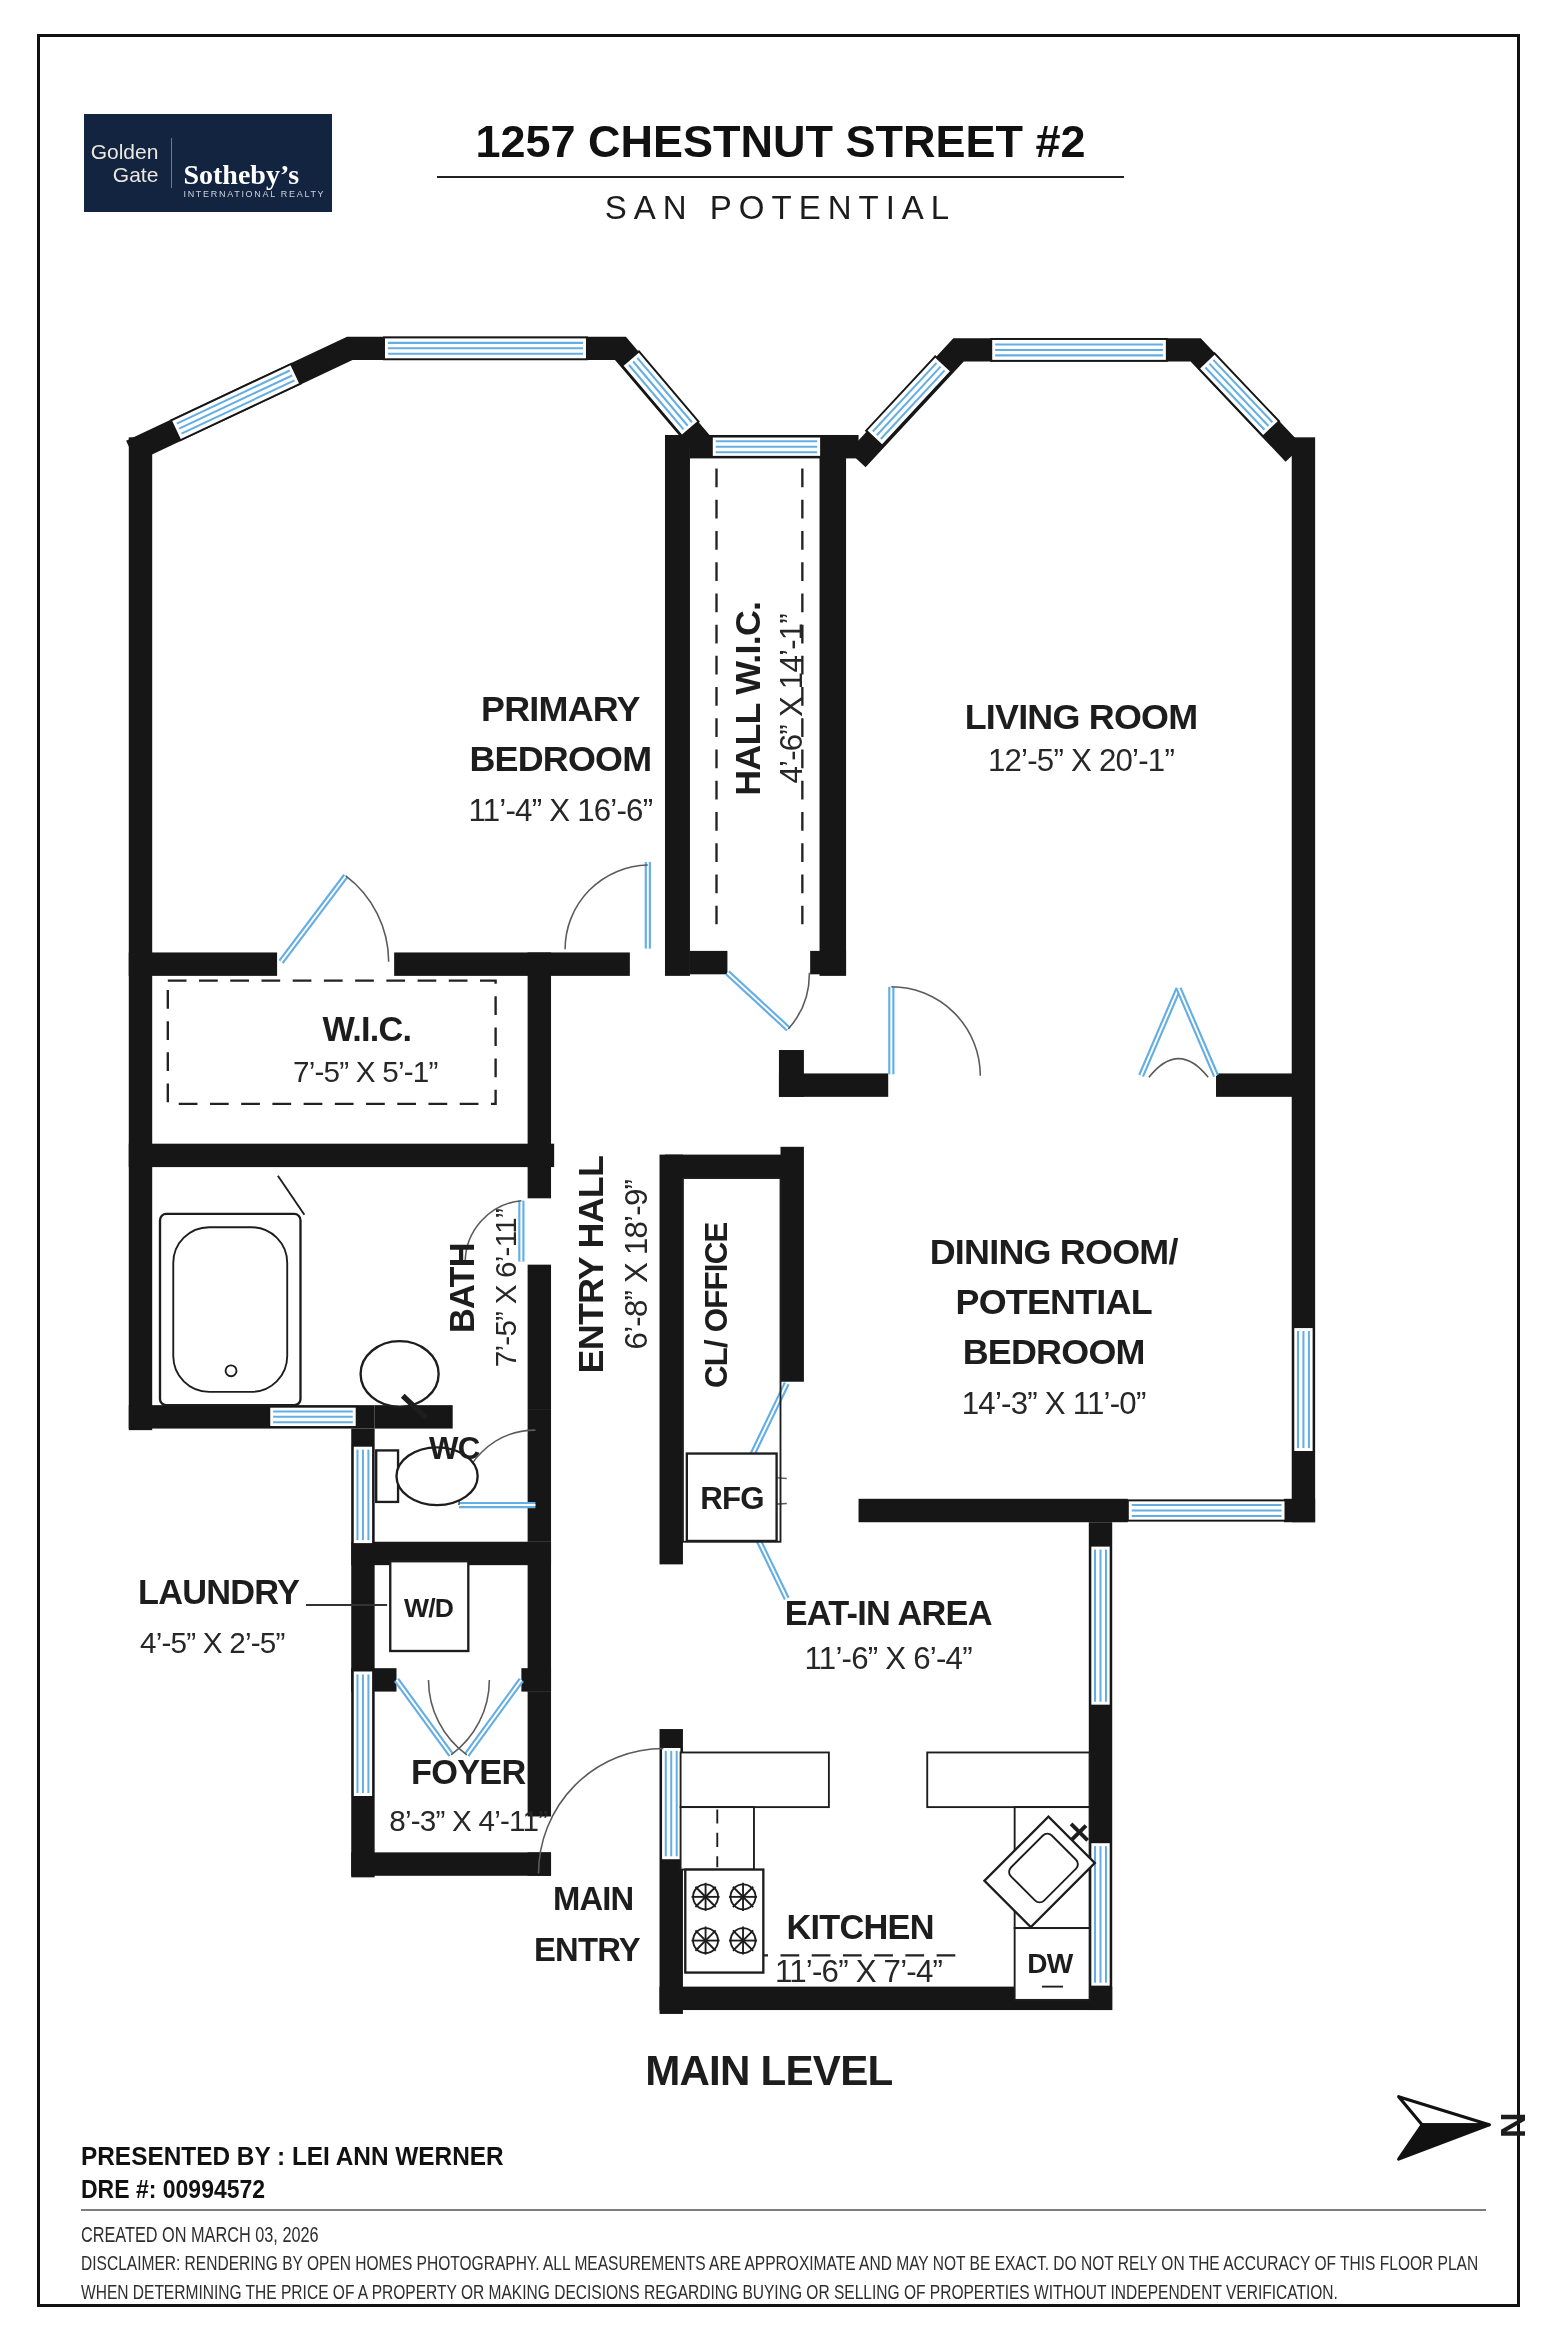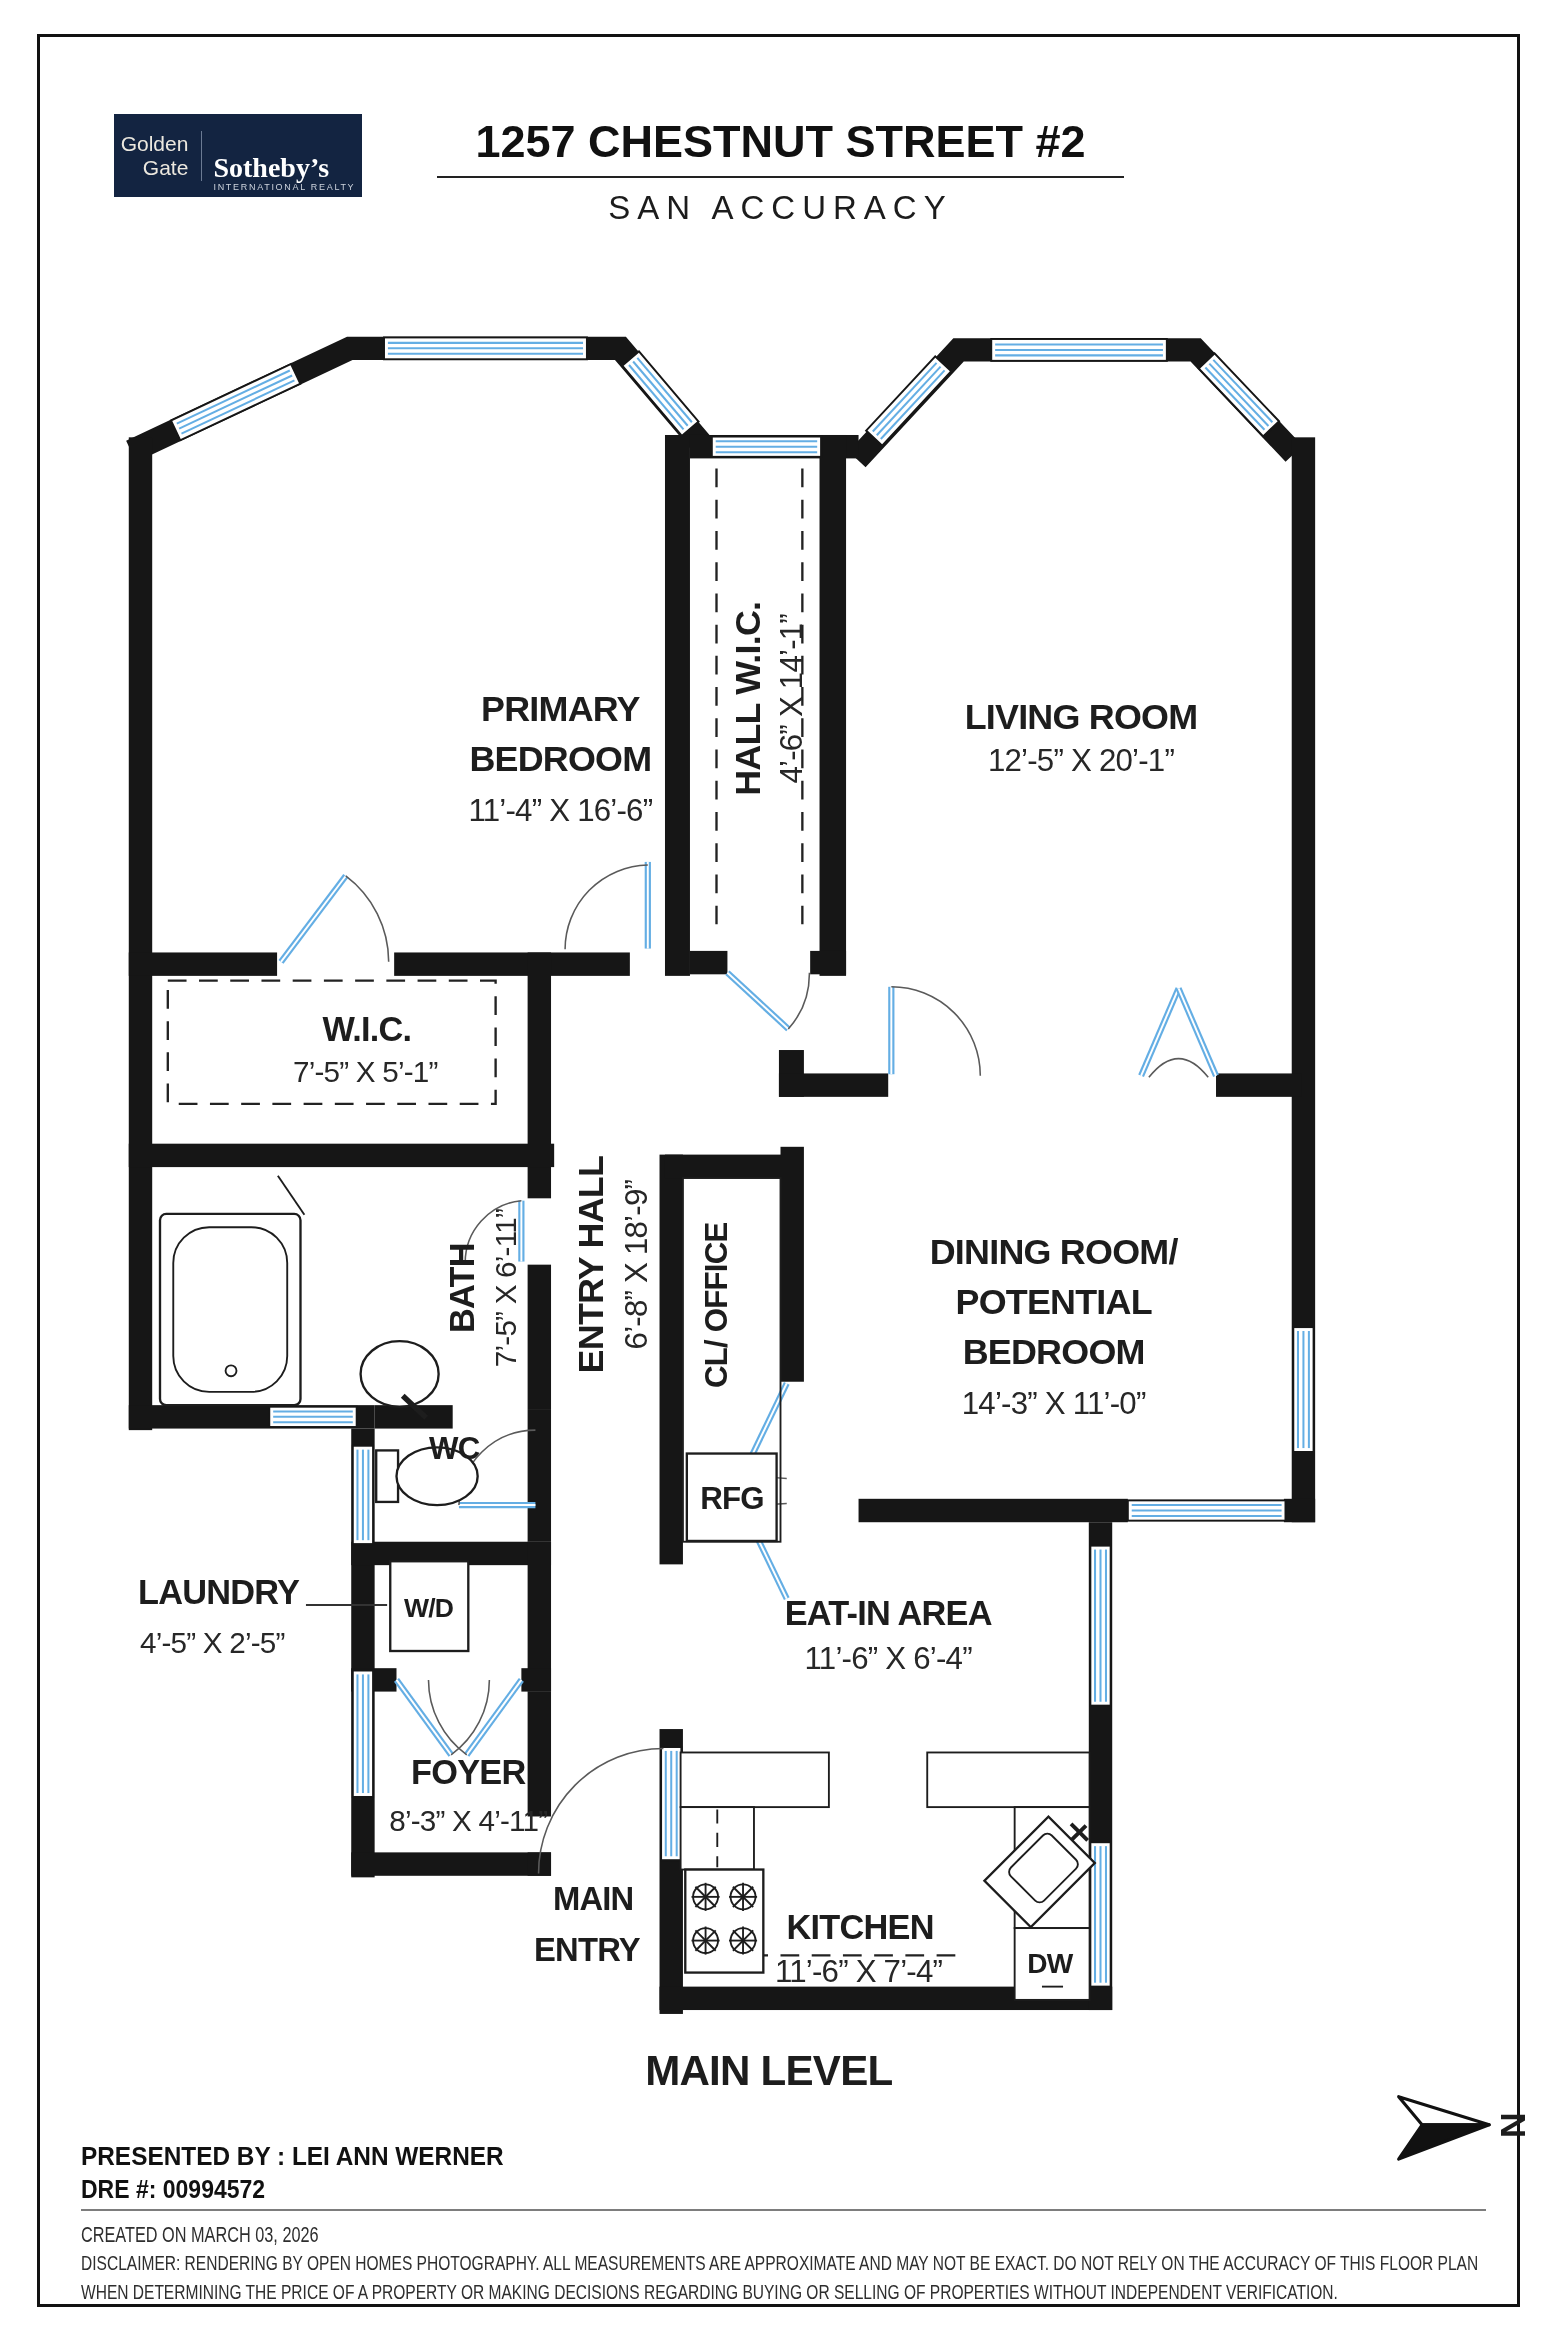--- a/index.html
+++ b/index.html
@@ -1,19 +1,19 @@
 <!DOCTYPE html>
 <html style="--wall: #161616; --blue: #64aee4; --navy: #132441;font-size:12.5px"><head>
 <meta charset="utf-8">
 <style>
   html,body{margin:0;padding:0;background:#ffffff;}
   body{width:1561px;height:2342px;position:relative;font-family:"Liberation Sans",sans-serif;overflow:hidden;}
   .page-border{position:absolute;left:37px;top:34px;width:1483px;height:2273px;border:3.1px solid #111;box-sizing:border-box;}
   
-  .logo{position:absolute;left:114px;top:114px;width:248px;height:83px;background:var(--navy,#132441);display:flex;align-items:center;justify-content:center;}
+  .logo{position:absolute;left:84px;top:114px;width:248px;height:98px;background:var(--navy,#132441);display:flex;align-items:center;justify-content:center;}
   .logo .left{color:#ece8df;font-size:21px;line-height:23.4px;text-align:right;font-weight:400;}
   .logo .vdiv{width:1.6px;height:50px;background:#6b7a93;margin:0 11px 0 12.5px;}
   .logo .right .soth{color:#ffffff;font-family:"Liberation Serif",serif;font-weight:bold;font-size:28px;line-height:28px;margin-top:34px;}
   .logo .right .sub{color:#cdd3dd;font-size:9px;letter-spacing:1.7px;margin-top:0;}
   .title{position:absolute;left:390px;top:116px;width:781px;text-align:center;font-size:45px;font-weight:bold;letter-spacing:0px;color:#111;}
   .title-line{position:absolute;left:437px;top:176px;width:687px;height:1.6px;background:#222;}
   .subtitle{position:absolute;left:390px;top:189px;width:781px;text-align:center;font-size:33px;font-weight:400;letter-spacing:7px;color:#1c1c1c;}
   
   .f-presented{position:absolute;left:81px;top:2141px;font-size:26.5px;font-weight:bold;color:#111;transform:scaleX(.92);transform-origin:left;}
   .f-dre{position:absolute;left:81px;top:2175px;font-size:25px;font-weight:bold;color:#111;transform:scaleX(.92);transform-origin:left;}
@@ -48,21 +48,21 @@
     <div>Gate</div>
   </div>
   <div class="vdiv"></div>
   <div class="right">
     <div class="soth">Sotheby’s</div>
     <div class="sub">INTERNATIONAL REALTY</div>
   </div>
 </div>
 <div class="title">1257 CHESTNUT STREET #2</div>
 <div class="title-line"></div>
-<div class="subtitle">SAN ACCURACY</div>
+<div class="subtitle">SAN POTENTIAL</div>
 
 <svg width="1561" height="2342" viewBox="0 0 2000 3000">
 
   <g>
     <path class="wpath" d="M 168,578 L 448,446 L 795,446 L 902,572"></path>
     <path class="wpath" d="M 1098,588 L 1228,448 L 1532,448 L 1658,581"></path>
     <rect class="wall" x="884" y="557" width="216" height="30"></rect>
     <rect class="wall" x="165" y="560" width="30" height="1272"></rect>
     <rect class="wall" x="1655" y="560" width="30" height="1390"></rect>
     <rect class="wall" x="852" y="557" width="32" height="693"></rect>

